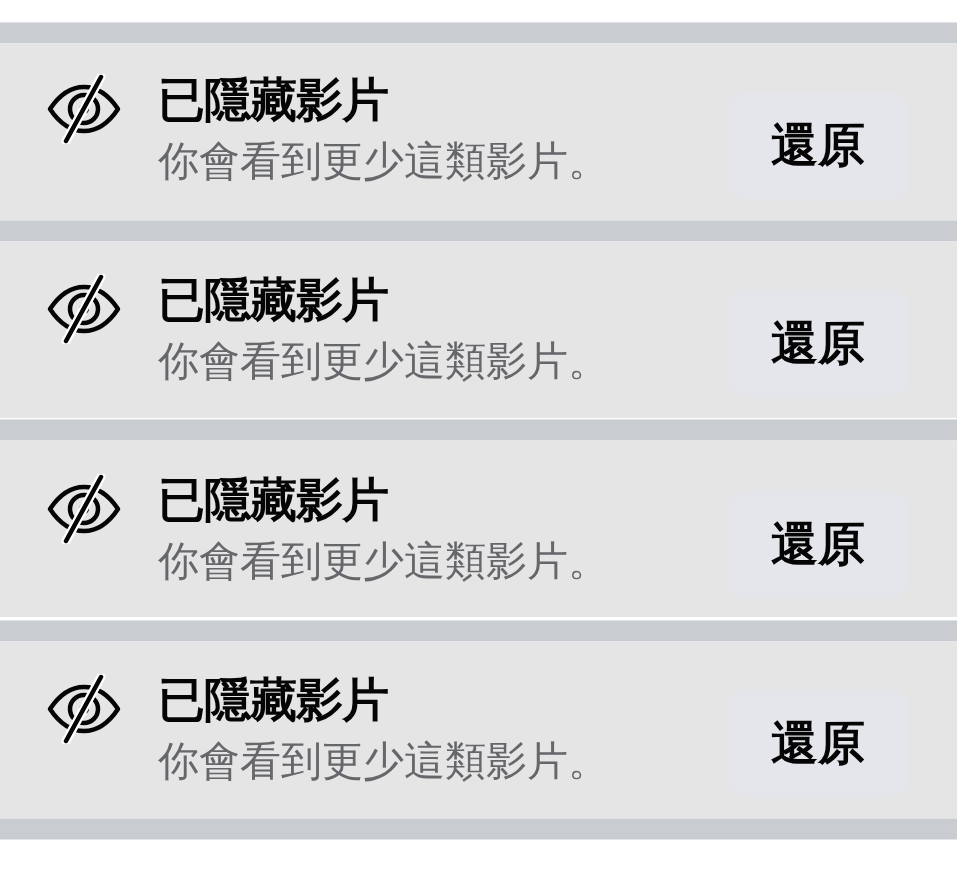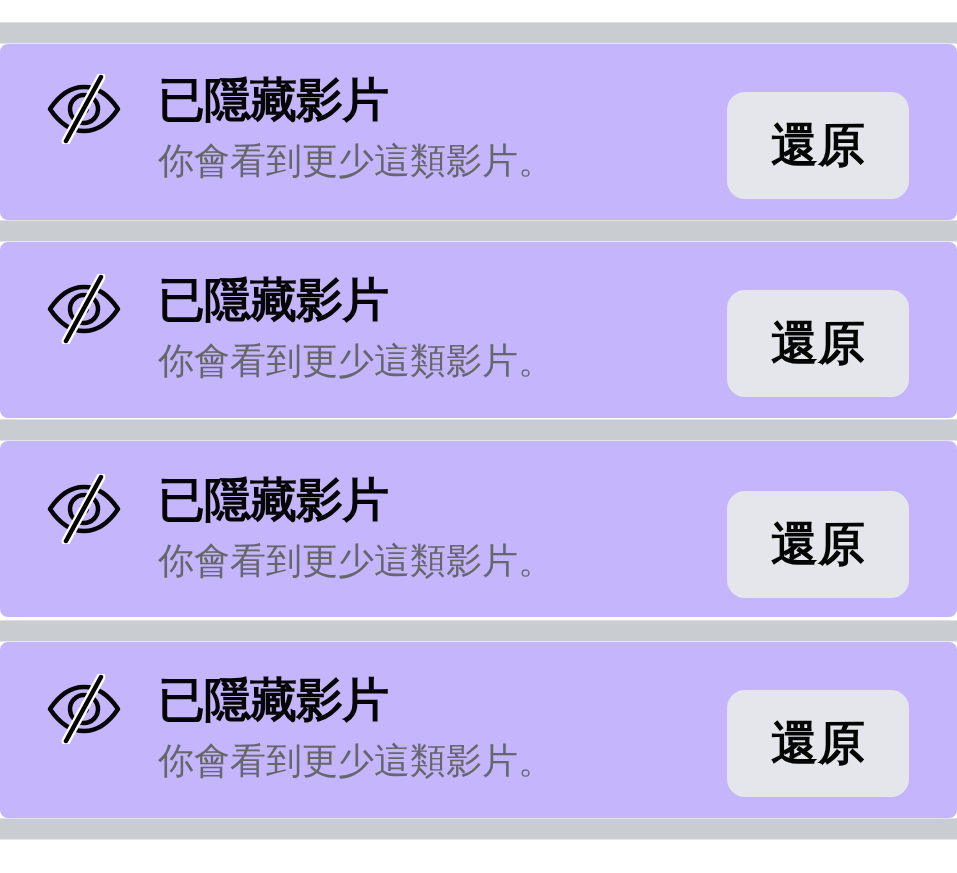--- a/index.html
+++ b/index.html
@@ -1,23 +1,23 @@
 <!DOCTYPE html>
 <html><head>
 <meta charset="utf-8">
 <style>
   html, body { margin:0; padding:0; background:#ffffff; }
   body { width:957px; height:873px; position:relative; overflow:hidden;
          font-family:"DejaVu Sans", "Liberation Sans", sans-serif; }
   .divider { position:absolute; left:0; width:957px; height:22px; background:#c9ccd1;
              border-top:1px solid #dfe1e5; border-bottom:1px solid #e4e6eb; box-sizing:border-box; }
-  .row { position:absolute; left:0; width:957px; height:176px; background:#c4b5fd;border-radius:8px; }
+  .row { position:absolute; left:0; width:957px; height:176px; background:#e5e5e5; }
   .eye { position:absolute; left:46px; top:60px; width:76px; height:70px; }
   .title { position:absolute; left:158px; top:54px; font-size:47px; font-weight:bold; color:#050505; line-height:56px; white-space:nowrap; letter-spacing:-1px; }
-  .sub { position:absolute; left:158px; top:116px; font-size:36px; color:#65676b; line-height:50px; white-space:nowrap; letter-spacing:0px; }
+  .sub { position:absolute; left:158px; top:116px; font-size:41px; color:#65676b; line-height:50px; white-space:nowrap; letter-spacing:0px; }
   .btn { position:absolute; left:727px; top:58px; width:182px; height:107px; background:#e4e6eb;
          border-radius:18px; display:flex; align-items:center; justify-content:center; border:none;
          font-family:"DejaVu Sans", "Liberation Sans", sans-serif; font-size:47px; font-weight:bold; color:#050505; padding:0;margin-top:12px; }
 </style>
 </head>
 <body>
 
 <div class="divider" style="top:22px;"></div>
 
 <div class="row" style="top:44px;">

